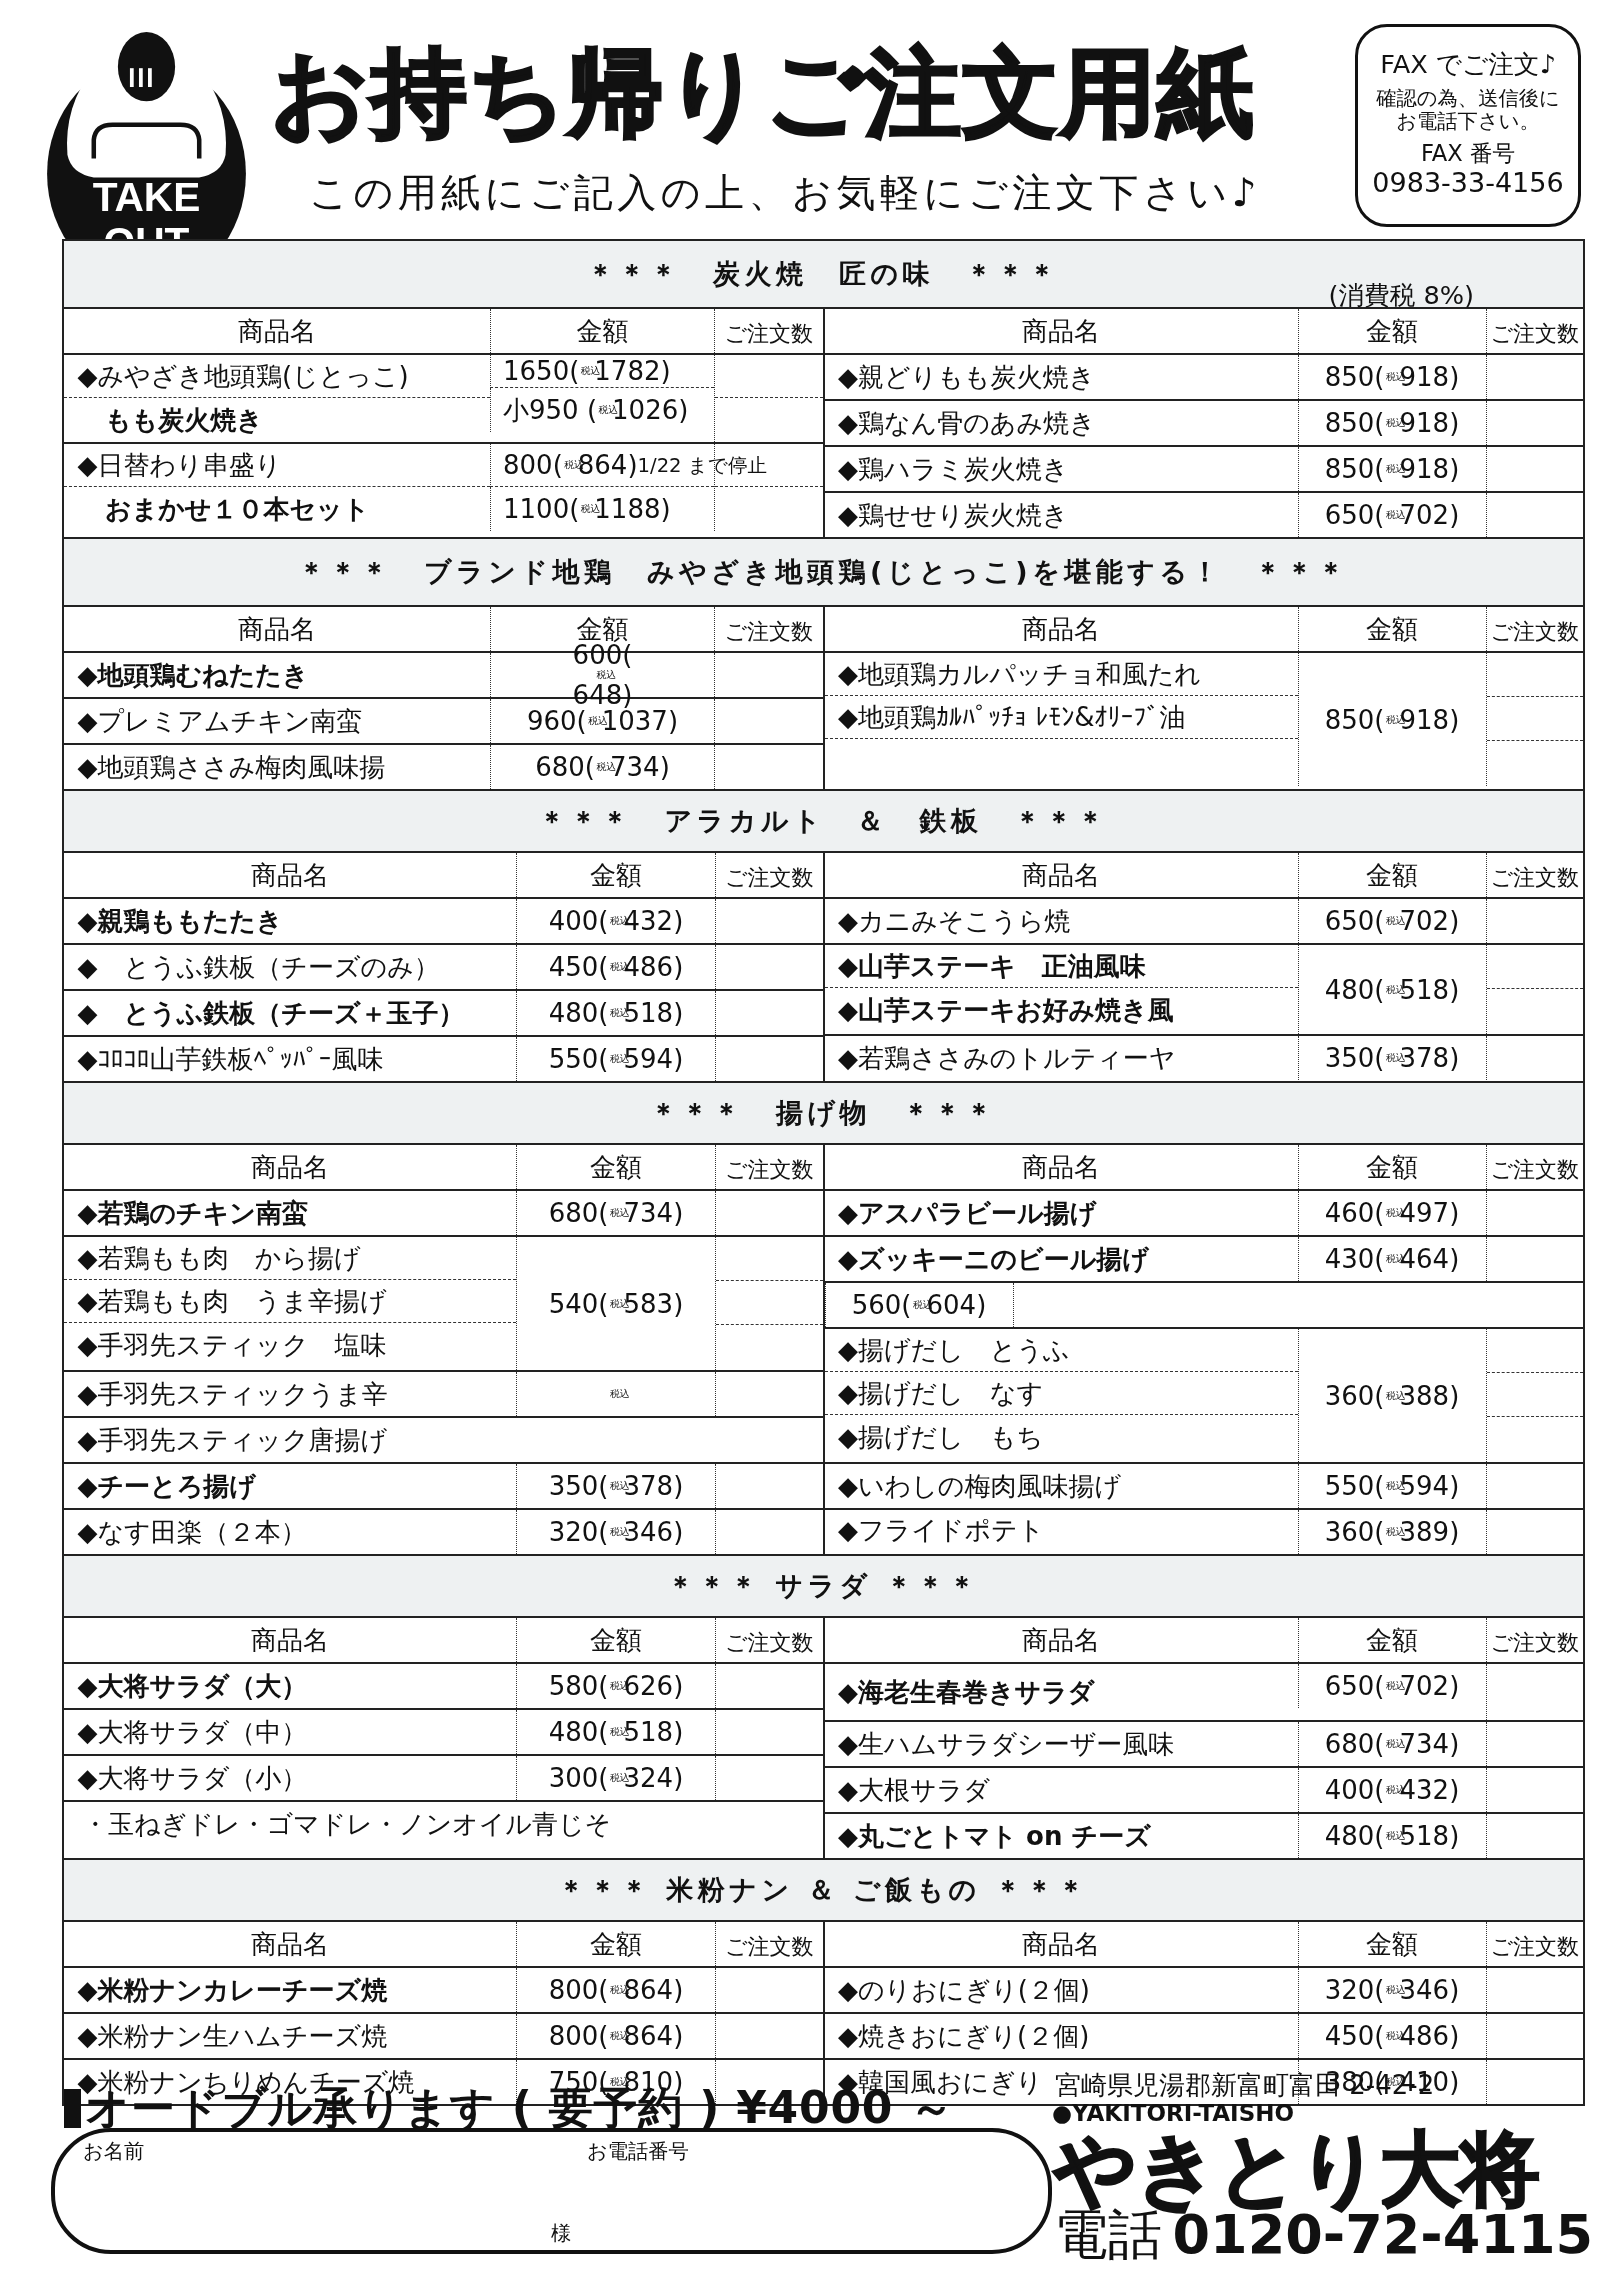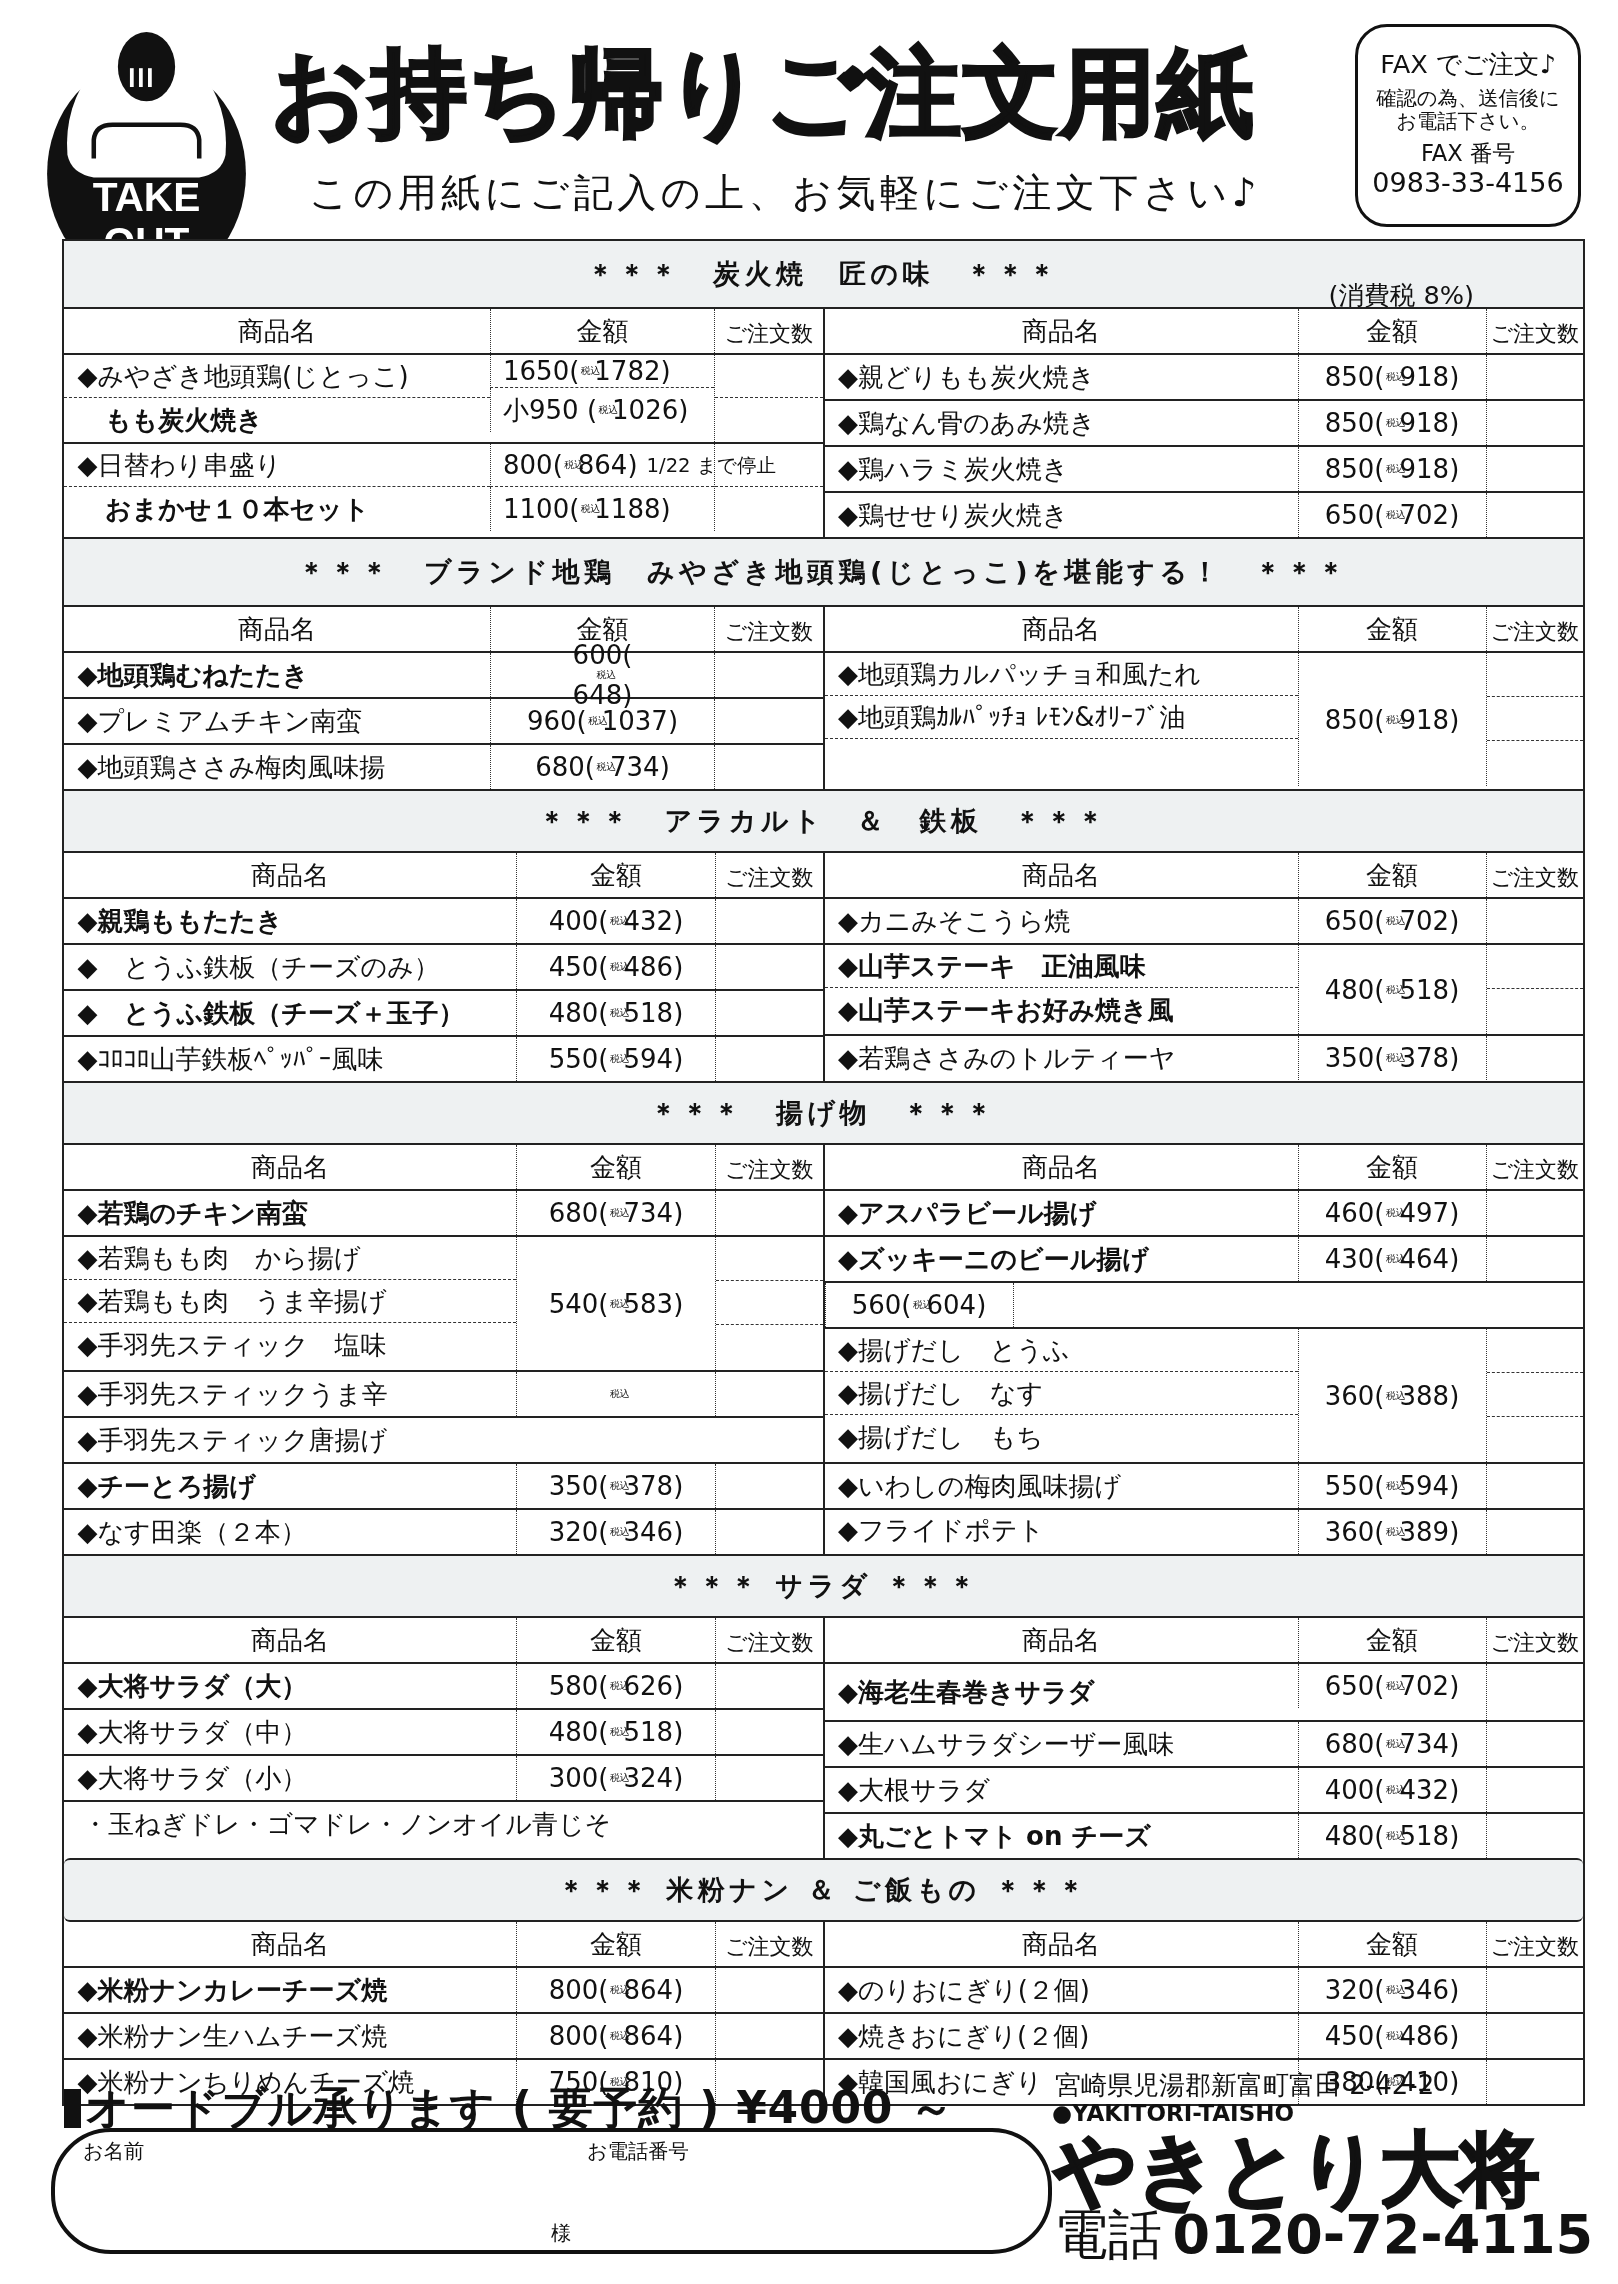--- a/index.html
+++ b/index.html
@@ -104,21 +104,21 @@
         <div class="row">
           <div class="merged" style="width: 426px;">
             <div class="c-name" style="width: 426px; height: 43px; border-bottom: 1.5px dashed rgb(51, 51, 51);">◆日替わり串盛り</div>
             <div class="c-name b" style="width: 426px; height: 44px; padding-left: 41px;">おまかせ１０本セット</div>
           </div>
           <div class="merged" style="width: 224px;">
             <div class="c-price" style="width: 224px; height: 43px; border-bottom: 1.5px dashed rgb(51, 51, 51); justify-content: flex-start; padding-left: 12px; overflow: visible;">
               <span>800(</span>
               <span class="tax">税込</span>
               <span>864)</span>
-              <span style="font-size: 19.6px; margin-left: 9px;">1/22 まで停止</span>
+              <span style="font-size: 19.6px; margin-left: 0;">1/22 まで停止</span>
             </div>
             <div class="c-price" style="width: 224px; height: 44px; justify-content: flex-start; padding-left: 12px;">
               <span>1100(</span>
               <span class="tax">税込</span>
               <span>1188)</span>
             </div>
           </div>
           <div class="merged" style="flex: 1 1 0%; border-left: 1.5px dotted rgb(51, 51, 51);">
             <div class="c-qty" style="height: 43px; border-bottom: 1.5px dashed rgb(51, 51, 51); border-left: none; flex: 0 0 auto;"></div>
             <div class="c-qty" style="height: 44px; border-left: none; flex: 0 0 auto;"></div>
@@ -526,21 +526,21 @@
           <div class="c-name b" style="width: 473px; height: 44px;">◆丸ごとトマト on チーズ</div>
           <div class="c-price" style="width: 188px; height: 44px;">
             <span>480(</span>
             <span class="tax">税込</span>
             <span>518)</span>
           </div>
           <div class="c-qty"></div>
         </div>
       </div>
     </div>
-    <div class="sec-head" style="height: 60px; line-height: 60px; border-radius: 6px;"><span>＊＊＊ 米粉ナン ＆ ご飯もの ＊＊＊</span></div>
+    <div class="sec-head" style="height: 60px; line-height: 60px;"><span>＊＊＊ 米粉ナン ＆ ご飯もの ＊＊＊</span></div>
     <div class="grid">
       <div class="half">
         <div class="row hdr">
           <div class="c-name" style="width: 452px; height: 44px;">商品名</div>
           <div class="c-price" style="width: 199px;">金額</div>
           <div class="c-qty">ご注文数</div>
         </div>
         <div class="row">
           <div class="c-name b" style="width: 452px; height: 44px;">◆米粉ナンカレーチーズ焼</div>
           <div class="c-price" style="width: 199px; height: 44px;">

